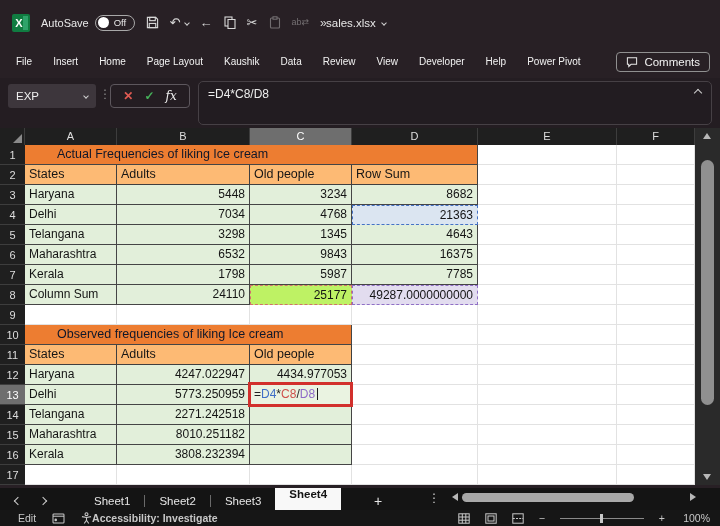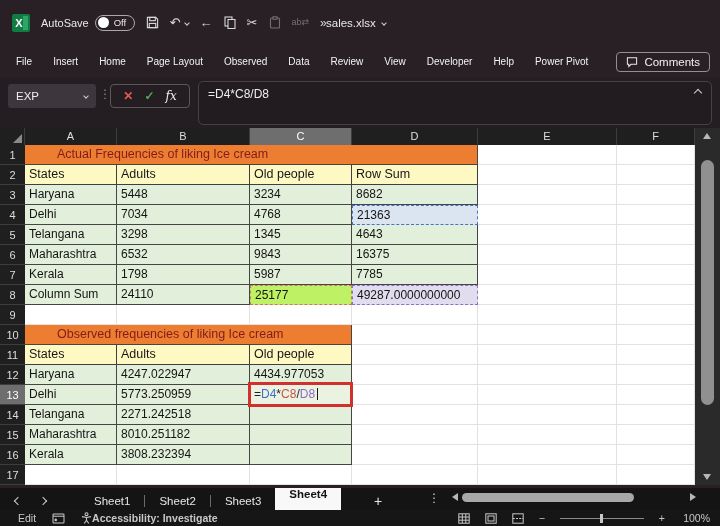--- a/index.html
+++ b/index.html
@@ -62,23 +62,23 @@
               border-bottom:9px solid #8a8a8a;border-left:9px solid transparent;}
   .colhdr{height:17px;line-height:17px;text-align:center;color:#dedede;font-size:11px;
           border-right:1px solid #3d3d3d;}
   .colhdr.sel{background:#6e6e6e;color:#fff;}
   .grid-row{display:flex;height:20px;}
   .rowhdr{width:25px;background:#1f1f1f;color:#dedede;font-size:11px;text-align:center;line-height:20px;
           border-bottom:1px solid #3d3d3d;flex:0 0 auto;}
   .rowhdr.sel{background:#6e6e6e;color:#fff;}
   .cell{height:20px;line-height:18px;border-right:1px solid #e2e2e2;border-bottom:1px solid #e2e2e2;
         padding:0 4px;overflow:hidden;white-space:nowrap;background:#fff;flex:0 0 auto;}
-  .cell.num{text-align:left;}
-  .cell.orange{background:#ED7D31;border-right:1px solid #454545;border-bottom:1px solid #454545;color:#7f1d1d;font-size:12.5px;padding-left:32px;}
-  .cell.header{background:#fef9c3;border-right:1px solid #3f3f3f;border-bottom:1px solid #3f3f3f;color:#161616;font-size:12.5px;}
+  .cell.num{text-align:right;}
+  .cell.orange{background:#ED7D31;border-right:1px solid #454545;border-bottom:1px solid #454545;color:#0f172a;font-size:12.5px;padding-left:32px;}
+  .cell.header{background:#fdba74;border-right:1px solid #3f3f3f;border-bottom:1px solid #3f3f3f;color:#161616;font-size:12.5px;}
   .cell.data{background:#E2EFDA;border-right:1px solid #454545;border-bottom:1px solid #454545;}
   .cell.ref-blue{background:#dbe5f1;border:1.5px dashed #4472c4;}
   .cell.ref-red{background:#bef264;border:1.5px dashed #d2716c;}
   .cell.ref-purple{background:#e2dcef;border:1.5px dashed #8f6fc5;}
   .cell.edit-cell{background:#eaf3e1;position:relative;overflow:visible;z-index:3;}
   .redbox{position:absolute;left:-2px;top:-3px;right:-2px;bottom:-3px;border:3px solid #d2302c;pointer-events:none;z-index:5;}
   .caret{display:inline-block;width:1px;height:12px;background:#1a1a1a;vertical-align:-2px;margin-left:2px;}
 
   
   .vscroll{position:absolute;top:128px;left:695px;width:25px;height:357px;background:#2a2a2a;}
@@ -169,21 +169,21 @@
     </div>
 
   </div>
 
   <div class="ribbon">
     <div class="rtabs">
         <div class="rtab">File</div>
         <div class="rtab">Insert</div>
         <div class="rtab">Home</div>
         <div class="rtab">Page Layout</div>
-        <div class="rtab">Observed</div>
+        <div class="rtab">Kaushik</div>
         <div class="rtab">Data</div>
         <div class="rtab">Review</div>
         <div class="rtab">View</div>
         <div class="rtab">Developer</div>
         <div class="rtab">Help</div>
         <div class="rtab">Power Pivot</div>
       </div>
     <div class="ribbon-right">
       <div class="comments-btn">
         <svg width="12" height="12" viewBox="0 0 13 13" fill="none" stroke="#e8e8e8" stroke-width="1.1">

